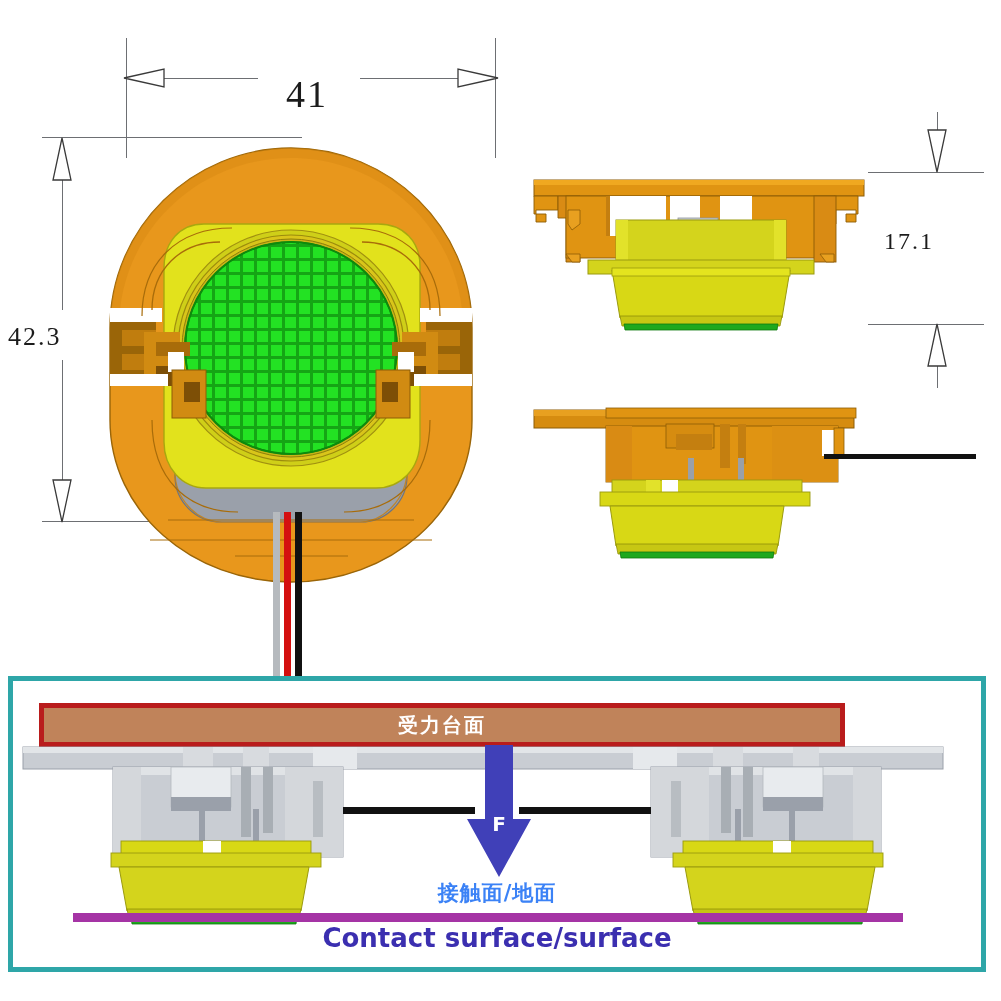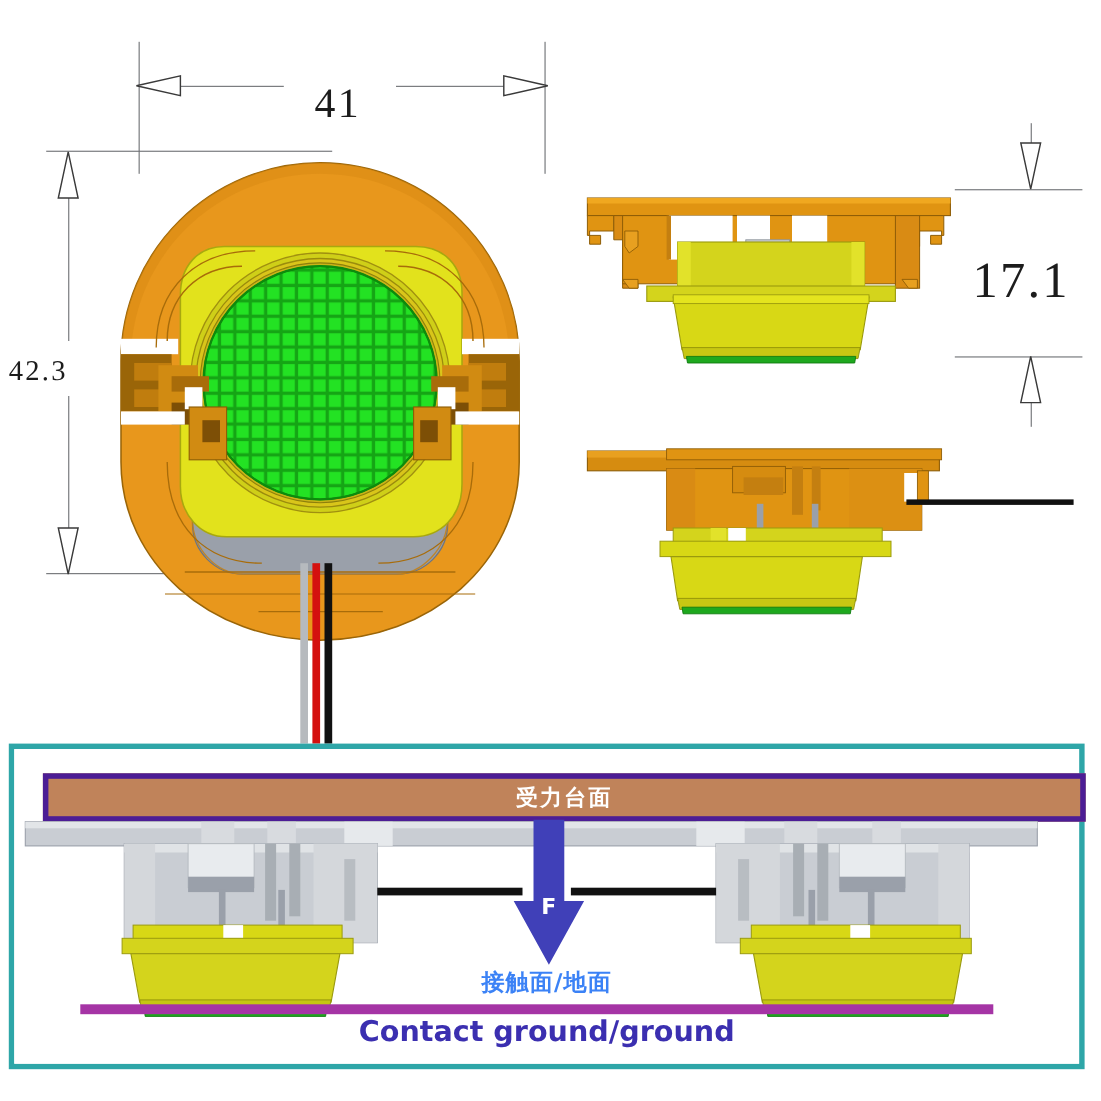--- a/index.html
+++ b/index.html
@@ -5,37 +5,37 @@
   html,body{margin:0;padding:0;background:#ffffff;}
   body{width:1001px;height:1001px;position:relative;overflow:hidden;
        font-family:"Liberation Serif",serif;}
   #stage{position:absolute;left:0;top:0;width:1001px;height:1001px;background:#fff;}
 
   
   .dim-text{position:absolute;color:#1c1c1c;font-family:"Liberation Serif",serif;
             letter-spacing:2px;white-space:nowrap;}
   #dim-top-text{left:286px;top:58px;font-size:38px;margin-top:14px;}
   #dim-left-text{left:8px;top:322px;font-size:26px;}
-  #dim-right-text{left:884px;top:228px;font-size:46px;}
+  #dim-right-text{left:884px;top:228px;font-size:24px;}
 
   
   .cline{position:absolute;background:#6d6f73;}
   .vline{width:1px;}
   .hline{height:1px;}
 
   
   .arrow{position:absolute;}
 
   
   #panel{position:absolute;left:8px;top:676px;width:978px;height:296px;
          background:#ffffff;border:5px solid #2ea6a8;box-sizing:border-box;}
   #panel-inner{position:absolute;left:0;top:0;right:0;bottom:0;background:#fff;}
 
-  #platform{position:absolute;left:26px;top:22px;width:948px;height:44px;
-            background:#c0835a;border:5px solid #4c1d95;box-sizing:border-box;}
+  #platform{position:absolute;left:26px;top:22px;width:806px;height:44px;
+            background:#c0835a;border:5px solid #b91c1c;box-sizing:border-box;}
   #platform-label{position:absolute;left:0;top:0;width:100%;height:100%;
             display:flex;align-items:center;justify-content:center;
             color:#ffffff;font-size:20px;font-family:"DejaVu Sans",sans-serif;
             font-weight:bold;letter-spacing:2px;}
 
   #ground-bar{position:absolute;left:60px;top:232px;width:830px;height:9px;
               background:#a534a5;}
   #ground-cn{position:absolute;left:0;top:198px;width:100%;text-align:center;
              color:#3b82f6;font-size:21px;font-weight:bold;
              font-family:"DejaVu Sans",sans-serif;letter-spacing:1px;}
@@ -303,18 +303,18 @@
         <rect x="506" y="66" width="132" height="7" fill="#111111"></rect>
       </svg>
 
       <svg style="position:absolute;left:452px;top:64px;" width="68" height="136">
         <polygon points="20,0 48,0 48,74 66,74 34,132 2,74 20,74" fill="#4040b8"></polygon>
         <text x="34" y="86" font-size="20" font-weight="bold" fill="#ffffff" text-anchor="middle" font-family="DejaVu Sans, sans-serif">F</text>
       </svg>
 
       <div id="ground-cn">接触面/地面</div>
       <div id="ground-bar"></div>
-      <div id="ground-en">Contact ground/ground</div>
+      <div id="ground-en">Contact surface/surface</div>
 
     </div>
   </div>
 
 </div>
 
 </body></html>

